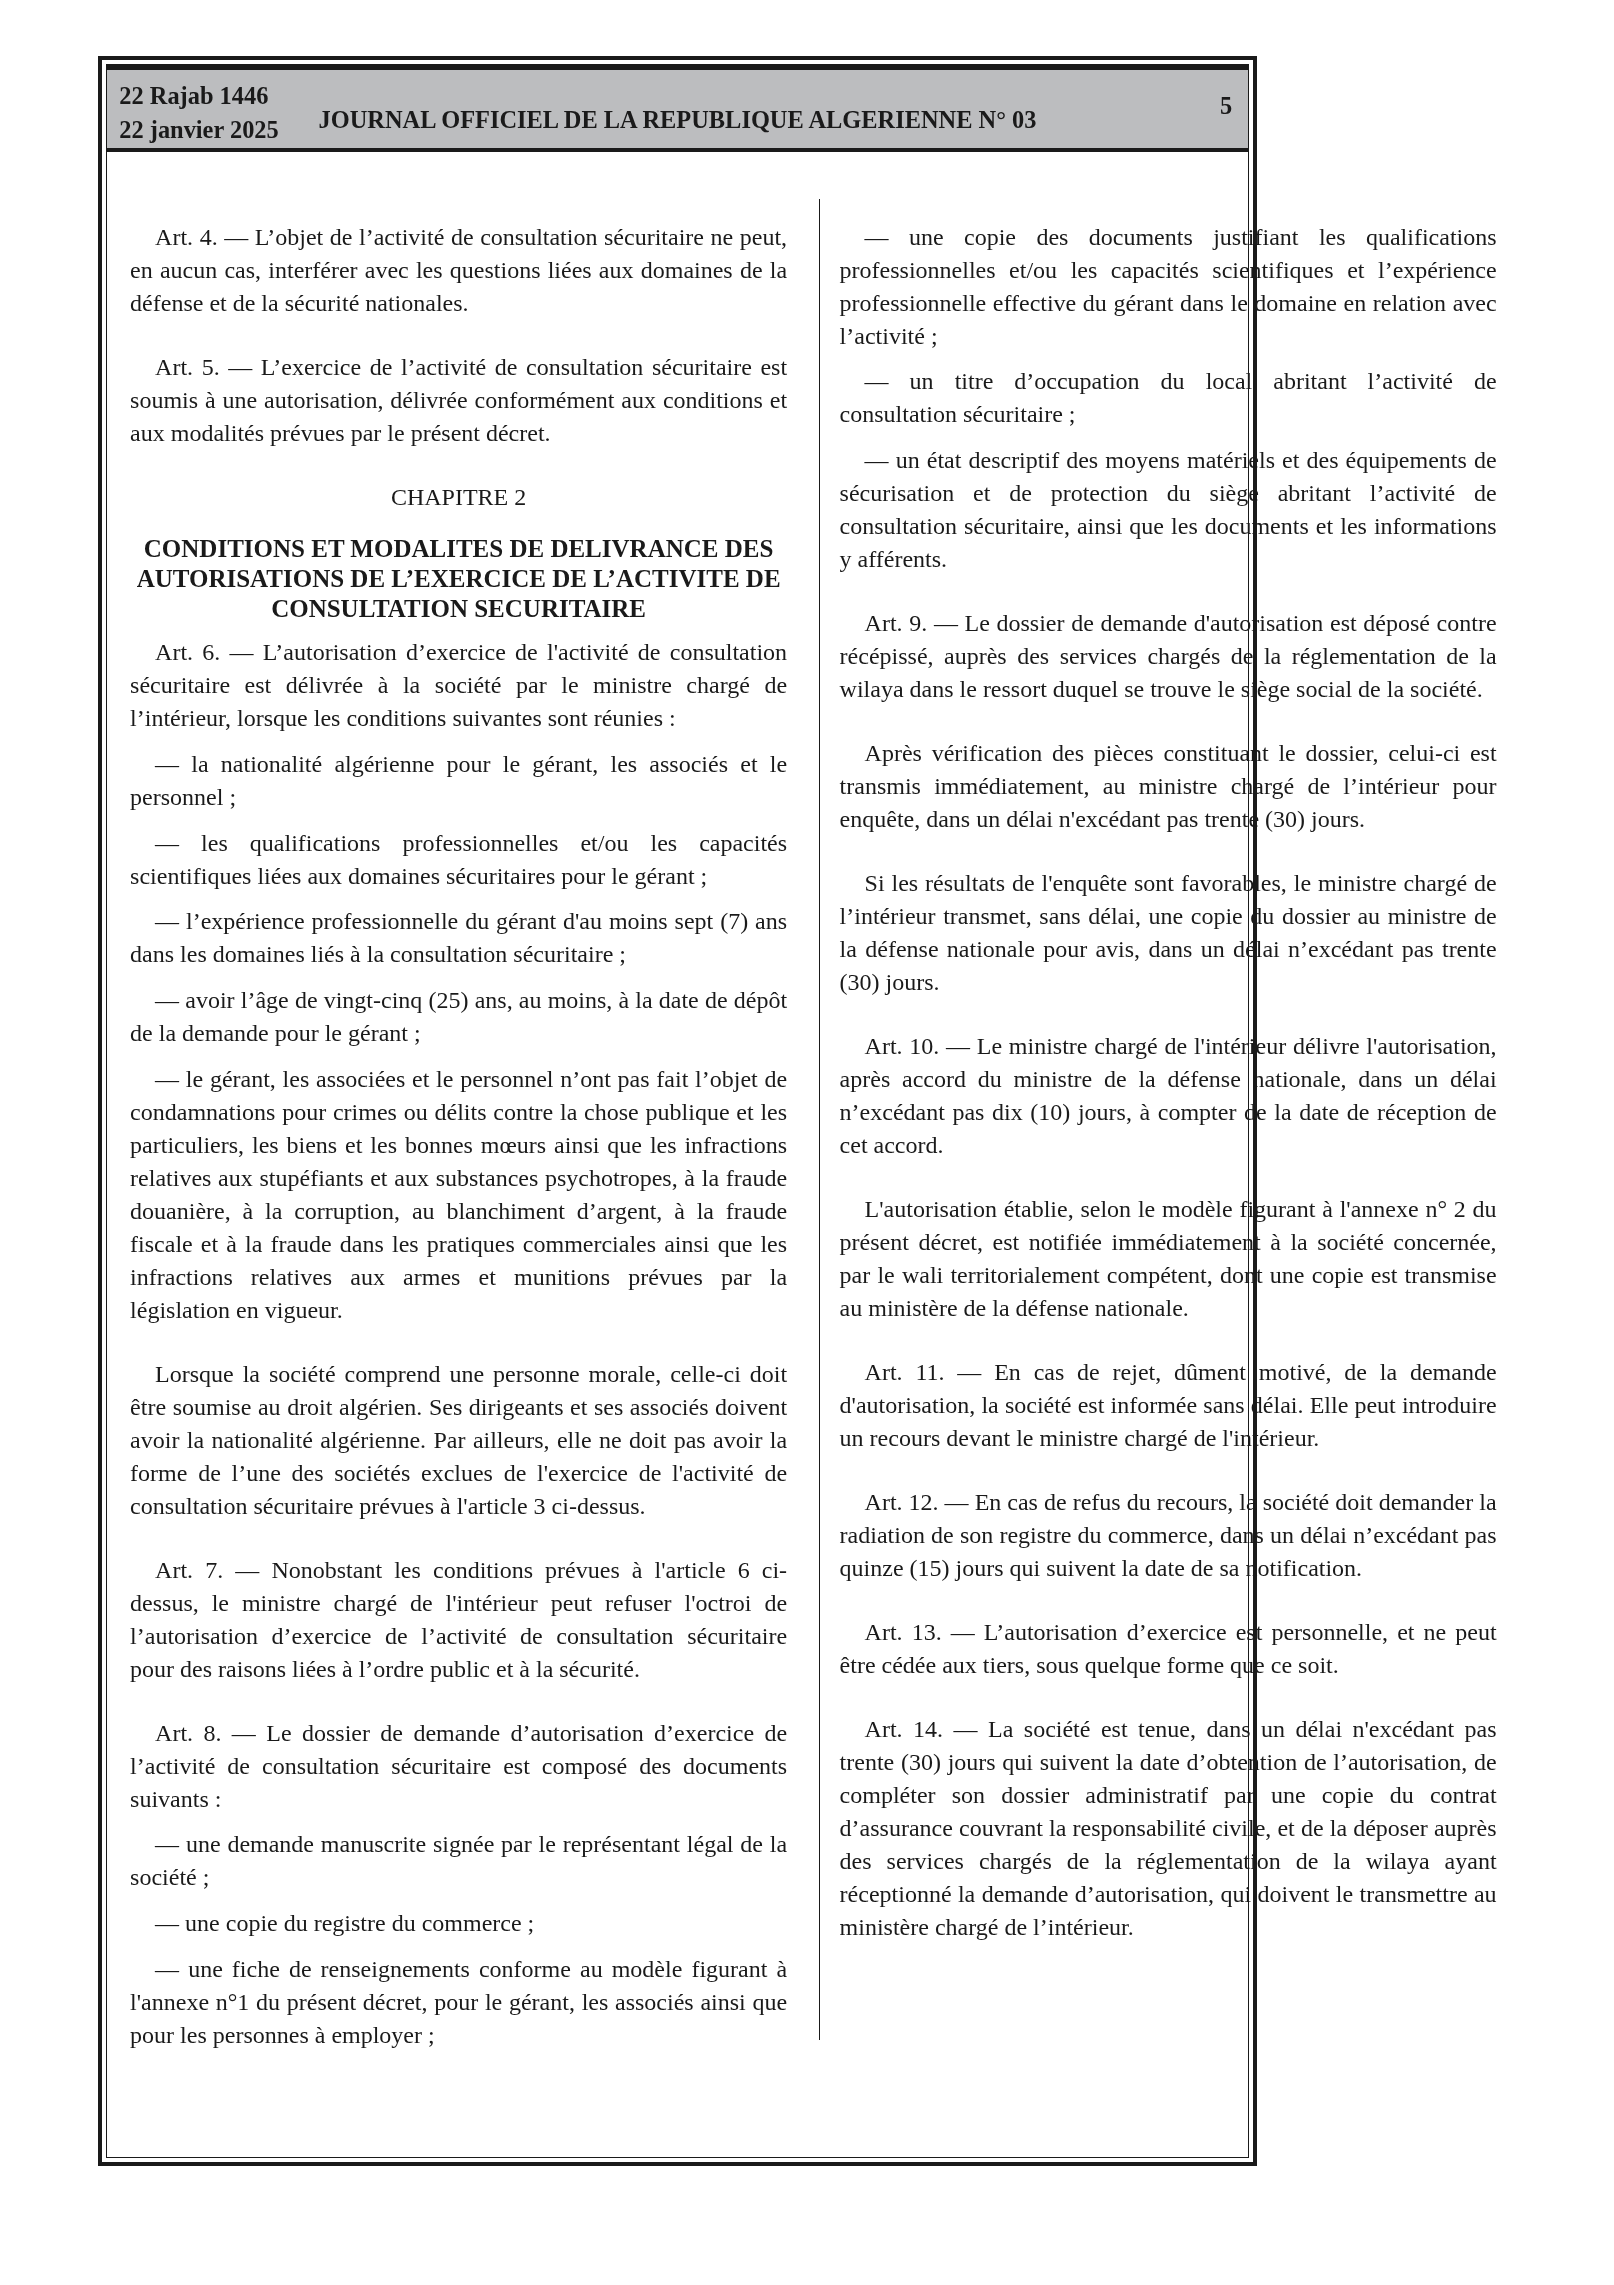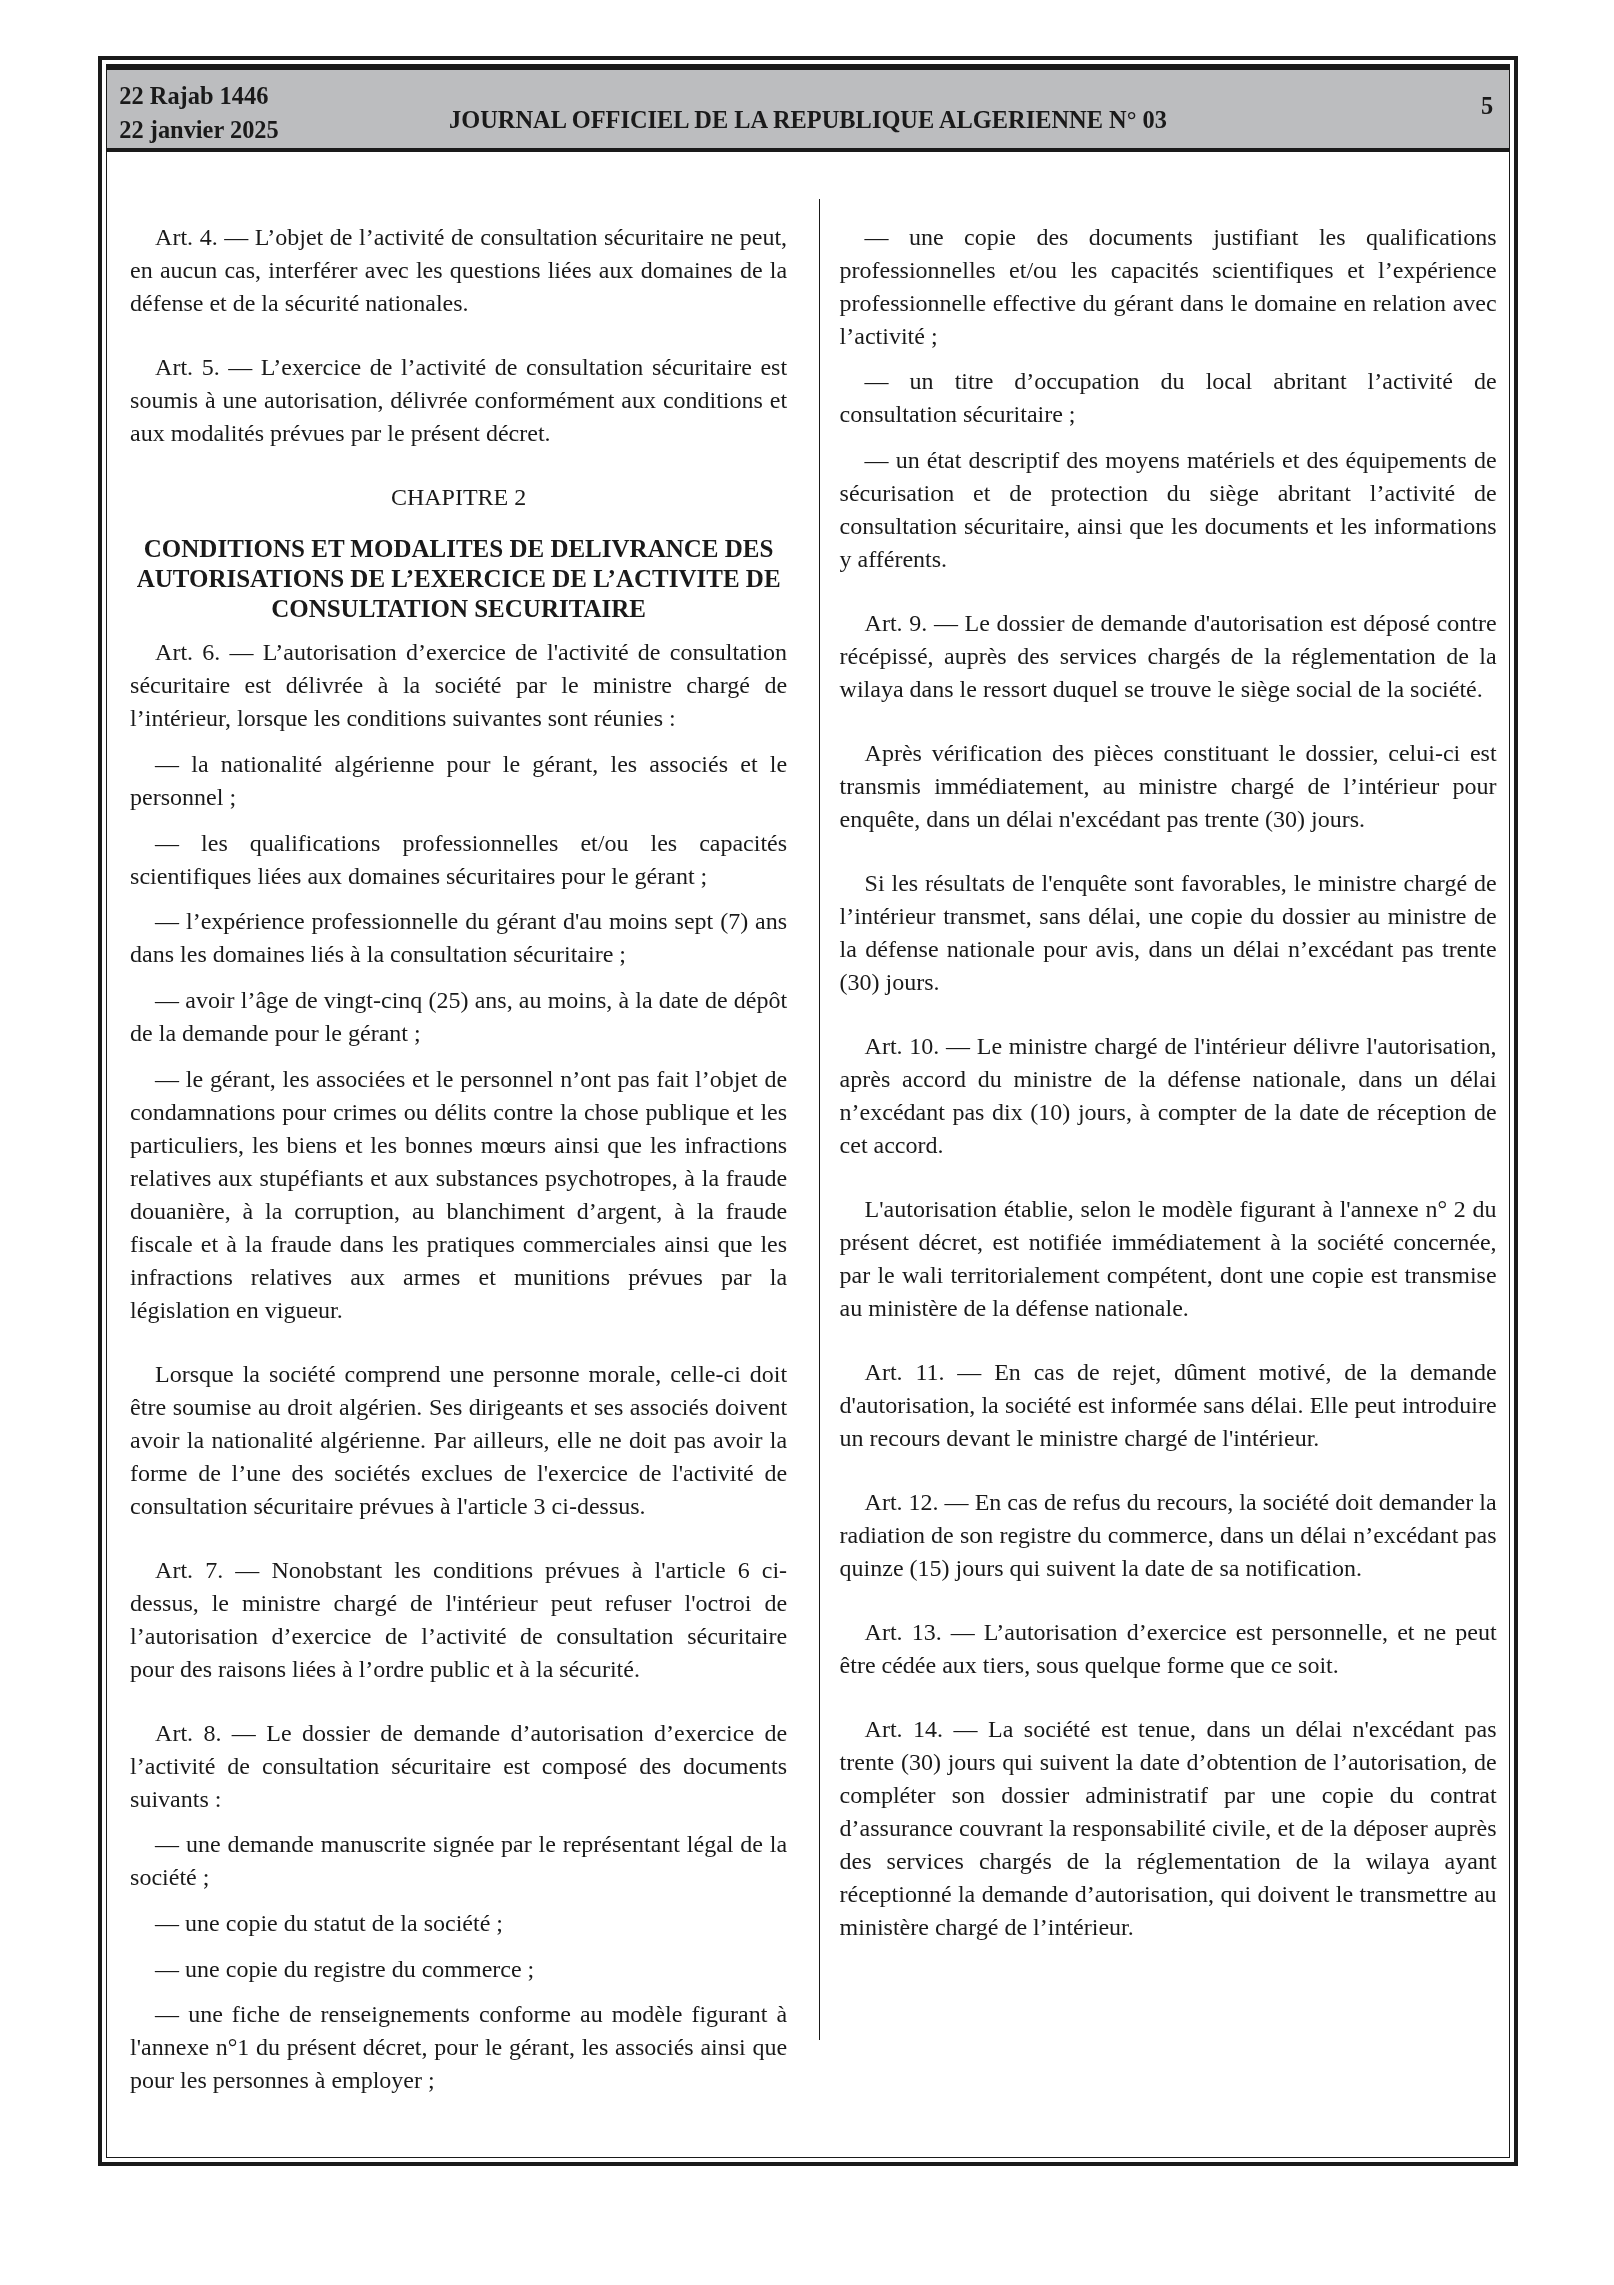--- a/index.html
+++ b/index.html
@@ -1,18 +1,18 @@
 <!DOCTYPE html>
 <html style="font-size:14.5px"><head>
 <meta charset="utf-8">
 <style>
   html, body { margin: 0; padding: 0; background: #ffffff; }
   body { width: 1615px; height: 2285px; position: relative; overflow: hidden;
          font-family: "Liberation Serif", "DejaVu Serif", serif; color: #1a1a1a; }
-  .frame-outer { position: absolute; left: 98px; top: 56px; width: 1420px; height: 2110px;
+  .frame-outer { position: absolute; left: 98px; top: 56px; width: 1159px; height: 2110px;
                  border: 4.5px solid #1a1a1a; box-sizing: border-box; }
   .frame-inner { position: absolute; left: 3.6px; top: 3.6px; right: 3.6px; bottom: 3.6px;
                  border: 1.8px solid #1a1a1a; }
   .header { position: absolute; left: 0; top: 0; right: 0; height: 87px; background: #bcbdbf;
             border-top: 5.4px solid #1a1a1a; border-bottom: 4.5px solid #1a1a1a; box-sizing: border-box; }
   .hdr-date { position: absolute; left: 12.7px; top: 9px; font-weight: bold; font-size: 24.4px; line-height: 34px; }
   .hdr-title { position: absolute; left: 0; right: 0; top: 22px; text-align: center; font-weight: bold; font-size: 24.4px; margin-top: 14px; }
   .hdr-page { position: absolute; right: 16.3px; top: 22px; font-weight: bold; font-size: 24.4px; }
   .col { position: absolute; top: 131px; width: 657px; font-size: 24px; line-height: 33px; text-align: justify; margin-top: 25px; }
   .col.left { left: 23.5px; }
@@ -45,21 +45,20 @@
       <p>Art. 6. — L’autorisation d’exercice de l'activité de consultation sécuritaire est délivrée à la société par le ministre chargé de l’intérieur, lorsque les conditions suivantes sont réunies :</p>
       <p>— la nationalité algérienne pour le gérant, les associés et le personnel ;</p>
       <p>— les qualifications professionnelles et/ou les capacités scientifiques liées aux domaines sécuritaires pour le gérant ;</p>
       <p>— l’expérience professionnelle du gérant d'au moins sept (7) ans dans les domaines liés à la consultation sécuritaire ;</p>
       <p>— avoir l’âge de vingt-cinq (25) ans, au moins, à la date de dépôt de la demande pour le gérant ;</p>
       <p>— le gérant, les associées et le personnel n’ont pas fait l’objet de condamnations pour crimes ou délits contre la chose publique et les particuliers, les biens et les bonnes mœurs ainsi que les infractions relatives aux stupéfiants et aux substances psychotropes, à la fraude douanière, à la corruption, au blanchiment d’argent, à la fraude fiscale et à la fraude dans les pratiques commerciales ainsi que les infractions relatives aux armes et munitions prévues par la législation en vigueur.</p>
       <p class="gap">Lorsque la société comprend une personne morale, celle-ci doit être soumise au droit algérien. Ses dirigeants et ses associés doivent avoir la nationalité algérienne. Par ailleurs, elle ne doit pas avoir la forme de l’une des sociétés exclues de l'exercice de l'activité de consultation sécuritaire prévues à l'article 3 ci-dessus.</p>
       <p class="gap">Art. 7. — Nonobstant les conditions prévues à l'article 6 ci-dessus, le ministre chargé de l'intérieur peut refuser l'octroi de l’autorisation d’exercice de l’activité de consultation sécuritaire pour des raisons liées à l’ordre public et à la sécurité.</p>
       <p class="gap">Art. 8. — Le dossier de demande d’autorisation d’exercice de l’activité de consultation sécuritaire est composé des documents suivants :</p>
       <p>— une demande manuscrite signée par le représentant légal de la société ;</p>
-      <p>— une copie du statut de la société ;</p>
       <p>— une copie du registre du commerce ;</p>
       <p>— une fiche de renseignements conforme au modèle figurant à l'annexe n°1 du présent décret, pour le gérant, les associés ainsi que pour les personnes à employer ;</p>
     </div>
 
     <div class="divider"></div>
 
     <div class="col right">
       <p>— une copie des documents justifiant les qualifications professionnelles et/ou les capacités scientifiques et l’expérience professionnelle effective du gérant dans le domaine en relation avec l’activité ;</p>
       <p>— un titre d’occupation du local abritant l’activité de consultation sécuritaire ;</p>
       <p>— un état descriptif des moyens matériels et des équipements de sécurisation et de protection du siège abritant l’activité de consultation sécuritaire, ainsi que les documents et les informations y afférents.</p>

